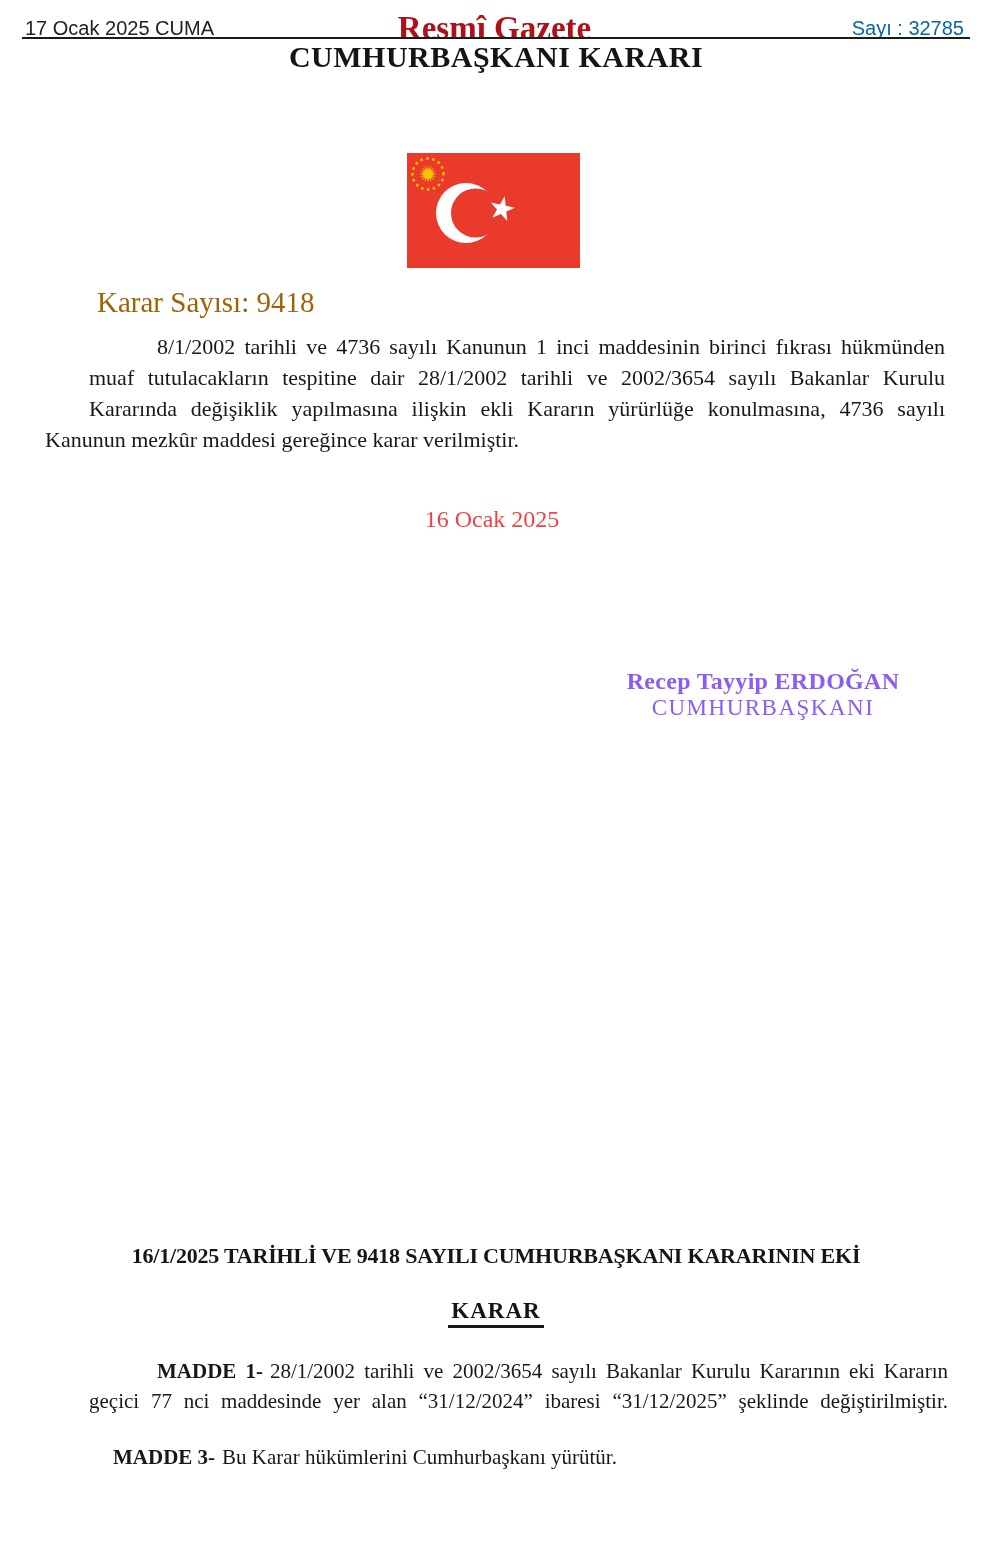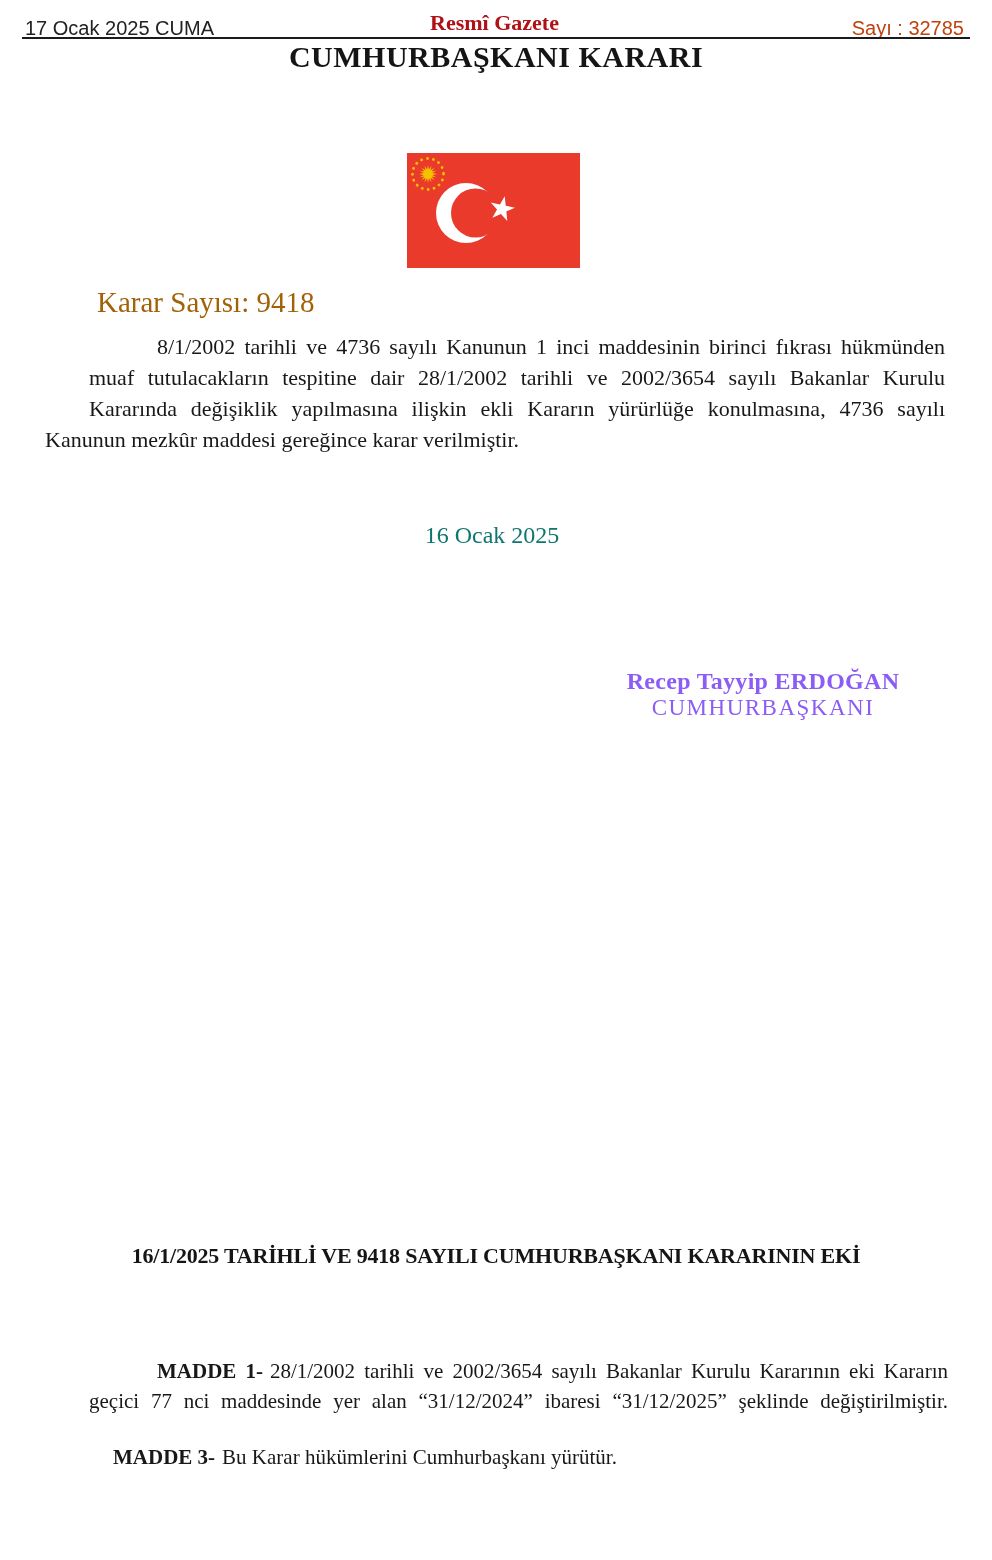--- a/index.html
+++ b/index.html
@@ -14,25 +14,25 @@
   
   .masthead-row{position:absolute;top:6px;left:25px;right:28px;height:34px;margin-top:8px;}
   .h-date{
     position:absolute;left:0;top:3px;
     font-family:"Liberation Sans","DejaVu Sans",sans-serif;
     font-size:20px;color:#222;
   }
   .h-issue{
     position:absolute;right:0;top:3px;
     font-family:"Liberation Sans","DejaVu Sans",sans-serif;
-    font-size:20px;color:#c2410c;
+    font-size:20px;color:#0369a1;
   }
   .h-title{
     position:absolute;left:50%;top:-4px;transform:translateX(-50%);
-    font-size:22px;font-weight:bold;
+    font-size:33px;font-weight:bold;
     color:var(--masthead-red,#b01016);
     white-space:nowrap;
   }
   .rule{position:absolute;top:37px;left:22px;width:948px;height:2px;background:#1a1a1a;}
   
   .doc-title{
     position:absolute;top:40px;left:0;width:100%;margin:0;
     text-align:center;font-size:30px;font-weight:bold;color:#151515;
     letter-spacing:0.5px;
   }
@@ -48,21 +48,21 @@
   .decision-no{
     position:absolute;top:286px;left:97px;
     font-size:29px;font-weight:normal;color:#a16207;
   }
   .body-par{position:absolute;top:331px;left:45px;width:900px;font-size:22px;color:#181818;}
   .line{line-height:31px;}
   .jl{text-align:justify;text-align-last:justify;margin-left:44px;}
   .indent{text-indent:68px;}
   .dec-date{
     position:absolute;top:506px;left:0;width:984px;
-    text-align:center;font-size:24px;color:#0f766e;margin-top:16px;
+    text-align:center;font-size:24px;color:#ef4444;
   }
   .signature{position:absolute;top:668px;left:598px;width:330px;text-align:center;color:#8b5cf6;}
   .sig-name{font-size:24px;font-weight:bold;letter-spacing:0.3px;}
   .sig-title{font-size:23px;letter-spacing:1.5px;}
   
   .annex-heading{
     position:absolute;top:1243px;left:0;width:992px;
     text-align:center;font-size:22px;font-weight:bold;color:#151515;
     letter-spacing:-0.2px;
   }
@@ -118,20 +118,23 @@
   </div>
 
   <div class="dec-date">16 Ocak 2025</div>
 
   <div class="signature">
     <div class="sig-name">Recep Tayyip ERDOĞAN</div>
     <div class="sig-title">CUMHURBAŞKANI</div>
   </div>
 
   <div class="annex-heading">16/1/2025 TARİHLİ VE 9418 SAYILI CUMHURBAŞKANI KARARININ EKİ</div>
+  <div class="annex-sub">
+    <span class="karar-underline">KARAR</span>
+  </div>
 
   <div class="articles">
     <div class="article">
       <div class="line indent jl"><b class="madde">MADDE 1-</b><span>28/1/2002 tarihli ve 2002/3654 sayılı Bakanlar Kurulu Kararının eki Kararın</span></div>
       <div class="line jl">geçici 77 nci maddesinde yer alan “31/12/2024” ibaresi “31/12/2025” şeklinde değiştirilmiştir.</div>
     </div>
     <div class="article">
       <div class="line indent"><b class="madde">MADDE 3-</b><span>Bu Karar hükümlerini Cumhurbaşkanı yürütür.</span></div>
     </div>
   </div>

